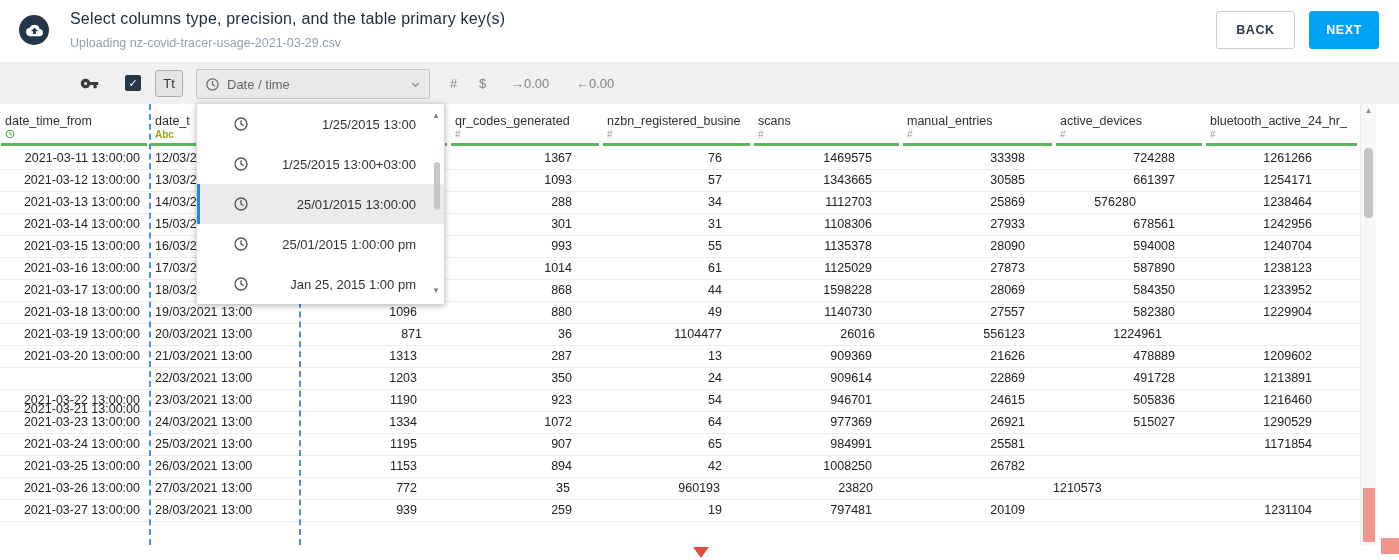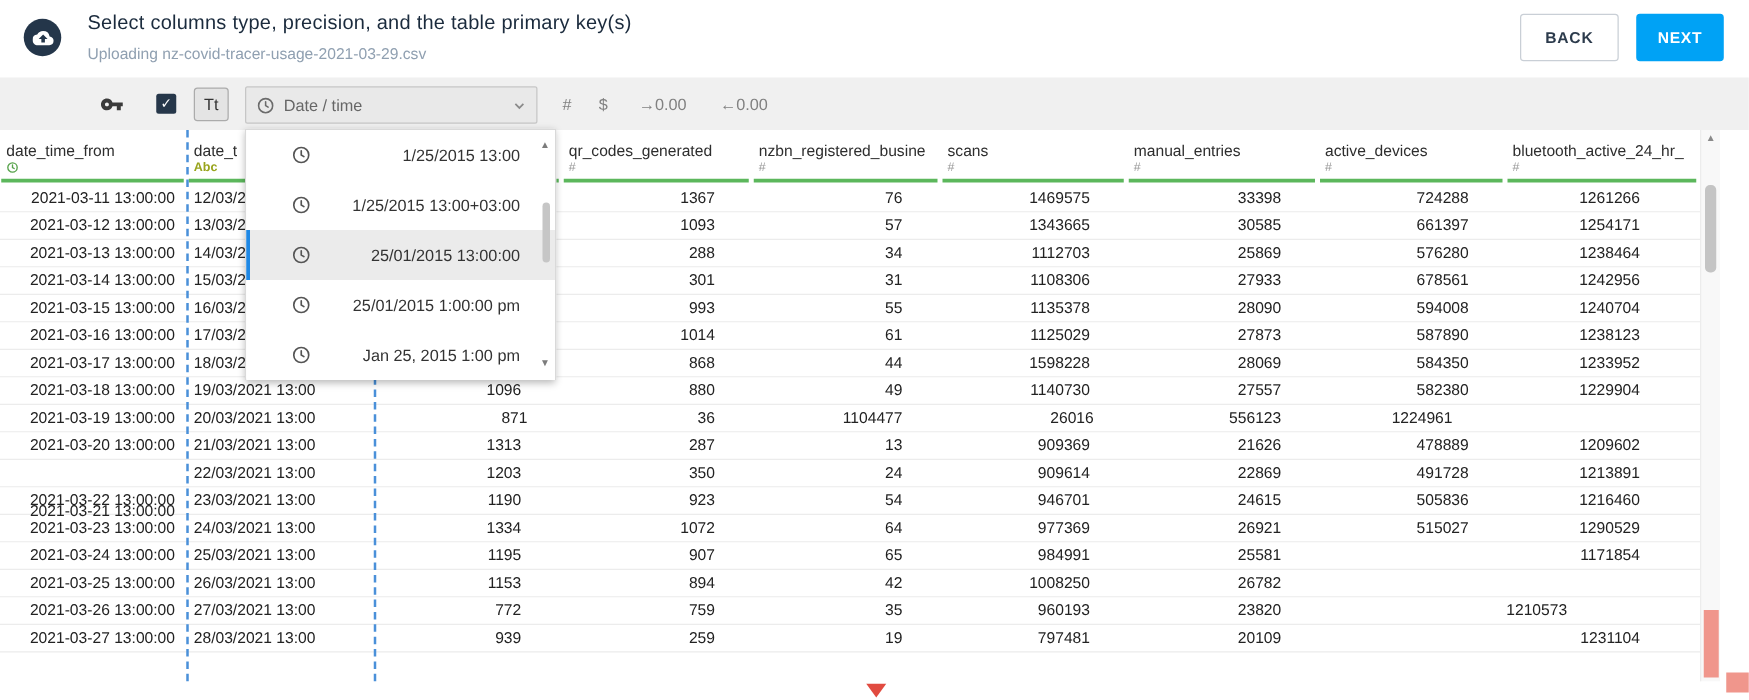--- a/index.html
+++ b/index.html
@@ -191,21 +191,21 @@
         <div class="tcell" style="width: 155px; text-align: right; padding-right: 48px;">1254171</div>
       </div>
       <div class="trow">
         <div class="tcell" style="width: 150px; text-align: right; padding-right: 10px;">2021-03-13 13:00:00</div>
         <div class="tcell" style="width: 150px; text-align: left; padding-right: 0px; padding-left: 5px;">14/03/2021 13:00</div>
         <div class="tcell" style="width: 150px; text-align: right; padding-right: 33px;"></div>
         <div class="tcell" style="width: 152px; text-align: right; padding-right: 30px;">288</div>
         <div class="tcell" style="width: 151px; text-align: right; padding-right: 31px;">34</div>
         <div class="tcell" style="width: 149px; text-align: right; padding-right: 30px;">1112703</div>
         <div class="tcell" style="width: 153px; text-align: right; padding-right: 30px;">25869</div>
-        <div class="tcell" style="width: 150px; text-align: right; padding-right: 30px;">576280</div>
+        <div class="tcell" style="width: 150px; text-align: center; padding-right: 30px;">576280</div>
         <div class="tcell" style="width: 155px; text-align: right; padding-right: 48px;">1238464</div>
       </div>
       <div class="trow">
         <div class="tcell" style="width: 150px; text-align: right; padding-right: 10px;">2021-03-14 13:00:00</div>
         <div class="tcell" style="width: 150px; text-align: left; padding-right: 0px; padding-left: 5px;">15/03/2021 13:00</div>
         <div class="tcell" style="width: 150px; text-align: right; padding-right: 33px;"></div>
         <div class="tcell" style="width: 152px; text-align: right; padding-right: 30px;">301</div>
         <div class="tcell" style="width: 151px; text-align: right; padding-right: 31px;">31</div>
         <div class="tcell" style="width: 149px; text-align: right; padding-right: 30px;">1108306</div>
         <div class="tcell" style="width: 153px; text-align: right; padding-right: 30px;">27933</div>
@@ -329,21 +329,20 @@
         <div class="tcell" style="width: 151px; text-align: right; padding-right: 31px;">42</div>
         <div class="tcell" style="width: 149px; text-align: right; padding-right: 30px;">1008250</div>
         <div class="tcell" style="width: 153px; text-align: right; padding-right: 30px;">26782</div>
         <div class="tcell" style="width: 150px; text-align: right; padding-right: 30px;"></div>
         <div class="tcell" style="width: 155px; text-align: right; padding-right: 48px;"></div>
       </div>
       <div class="trow">
         <div class="tcell" style="width: 150px; text-align: right; padding-right: 10px;">2021-03-26 13:00:00</div>
         <div class="tcell" style="width: 150px; text-align: left; padding-right: 0px; padding-left: 5px;">27/03/2021 13:00</div>
         <div class="tcell" style="width: 150px; text-align: right; padding-right: 33px;">772</div>
-        <div class="tcell" style="width: 152px; text-align: right; padding-right: 30px;">759</div>
         <div class="tcell" style="width: 151px; text-align: right; padding-right: 31px;">35</div>
         <div class="tcell" style="width: 149px; text-align: right; padding-right: 30px;">960193</div>
         <div class="tcell" style="width: 153px; text-align: right; padding-right: 30px;">23820</div>
         <div class="tcell" style="width: 150px; text-align: right; padding-right: 30px;"></div>
         <div class="tcell" style="width: 155px; text-align: left; padding-right: 48px;">1210573</div>
       </div>
       <div class="trow">
         <div class="tcell" style="width: 150px; text-align: right; padding-right: 10px;">2021-03-27 13:00:00</div>
         <div class="tcell" style="width: 150px; text-align: left; padding-right: 0px; padding-left: 5px;">28/03/2021 13:00</div>
         <div class="tcell" style="width: 150px; text-align: right; padding-right: 33px;">939</div>

